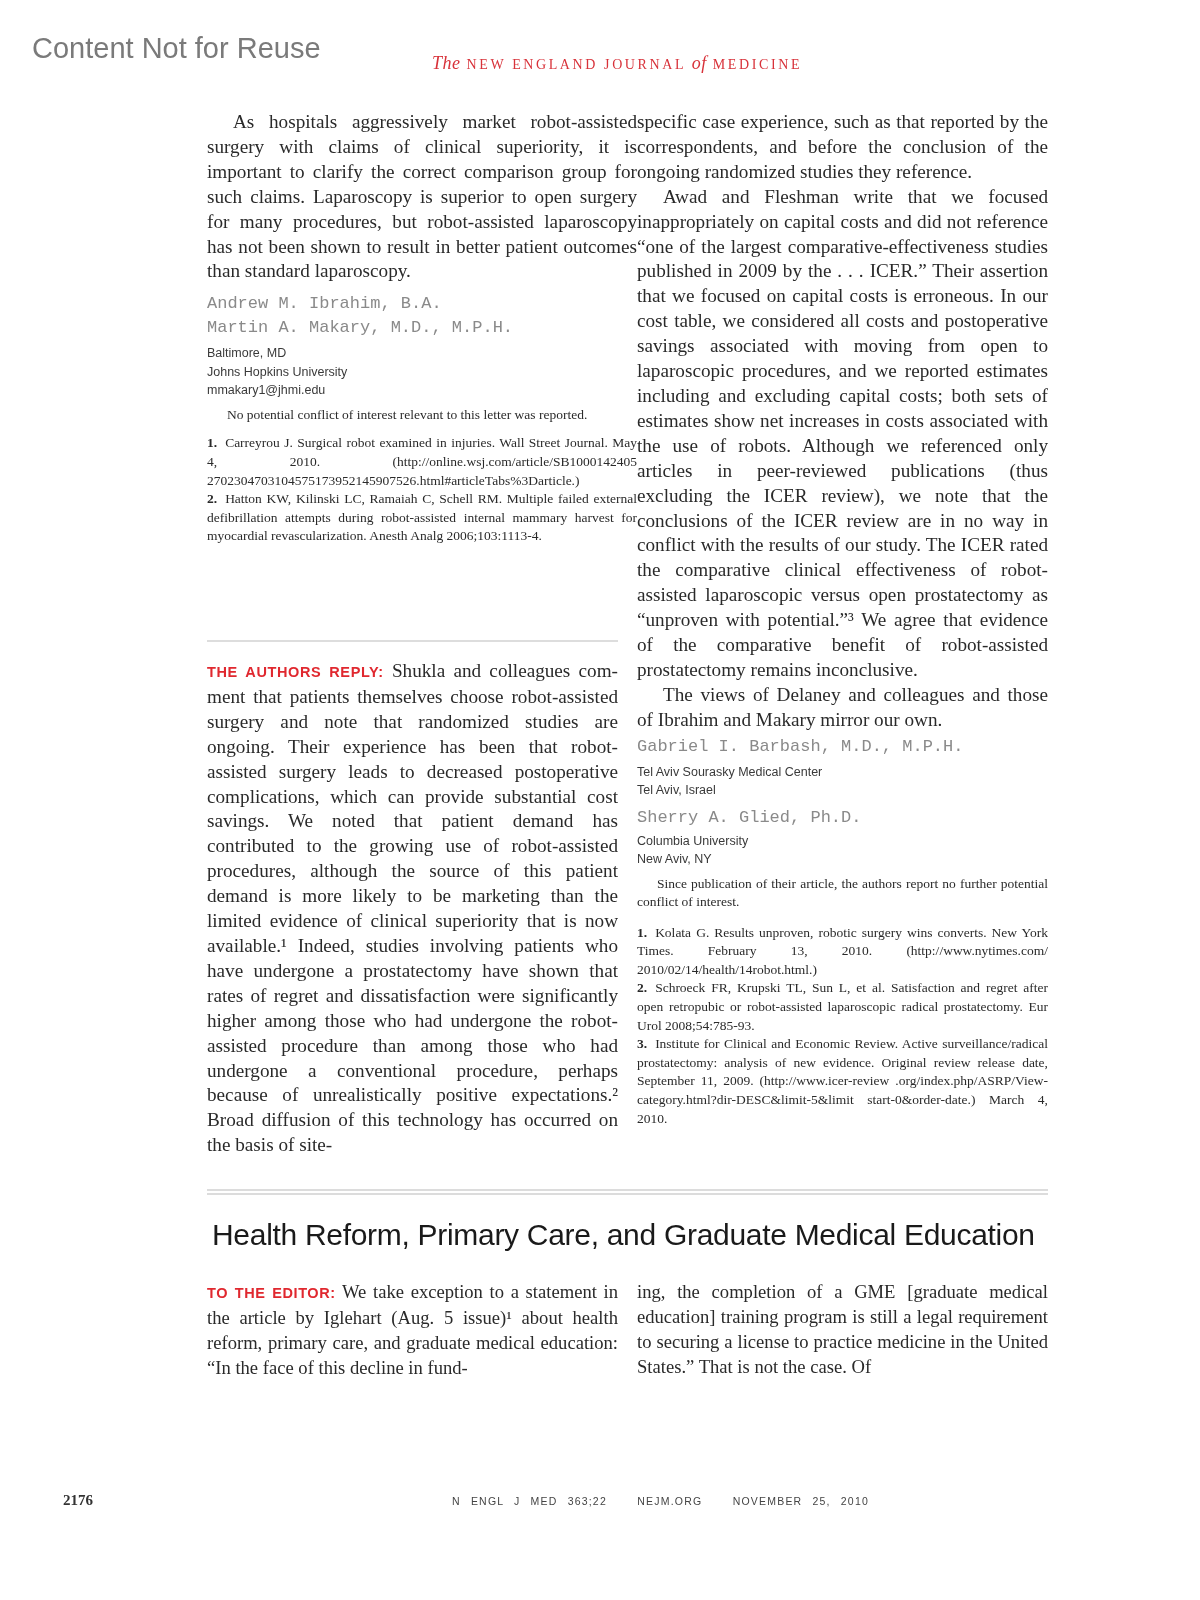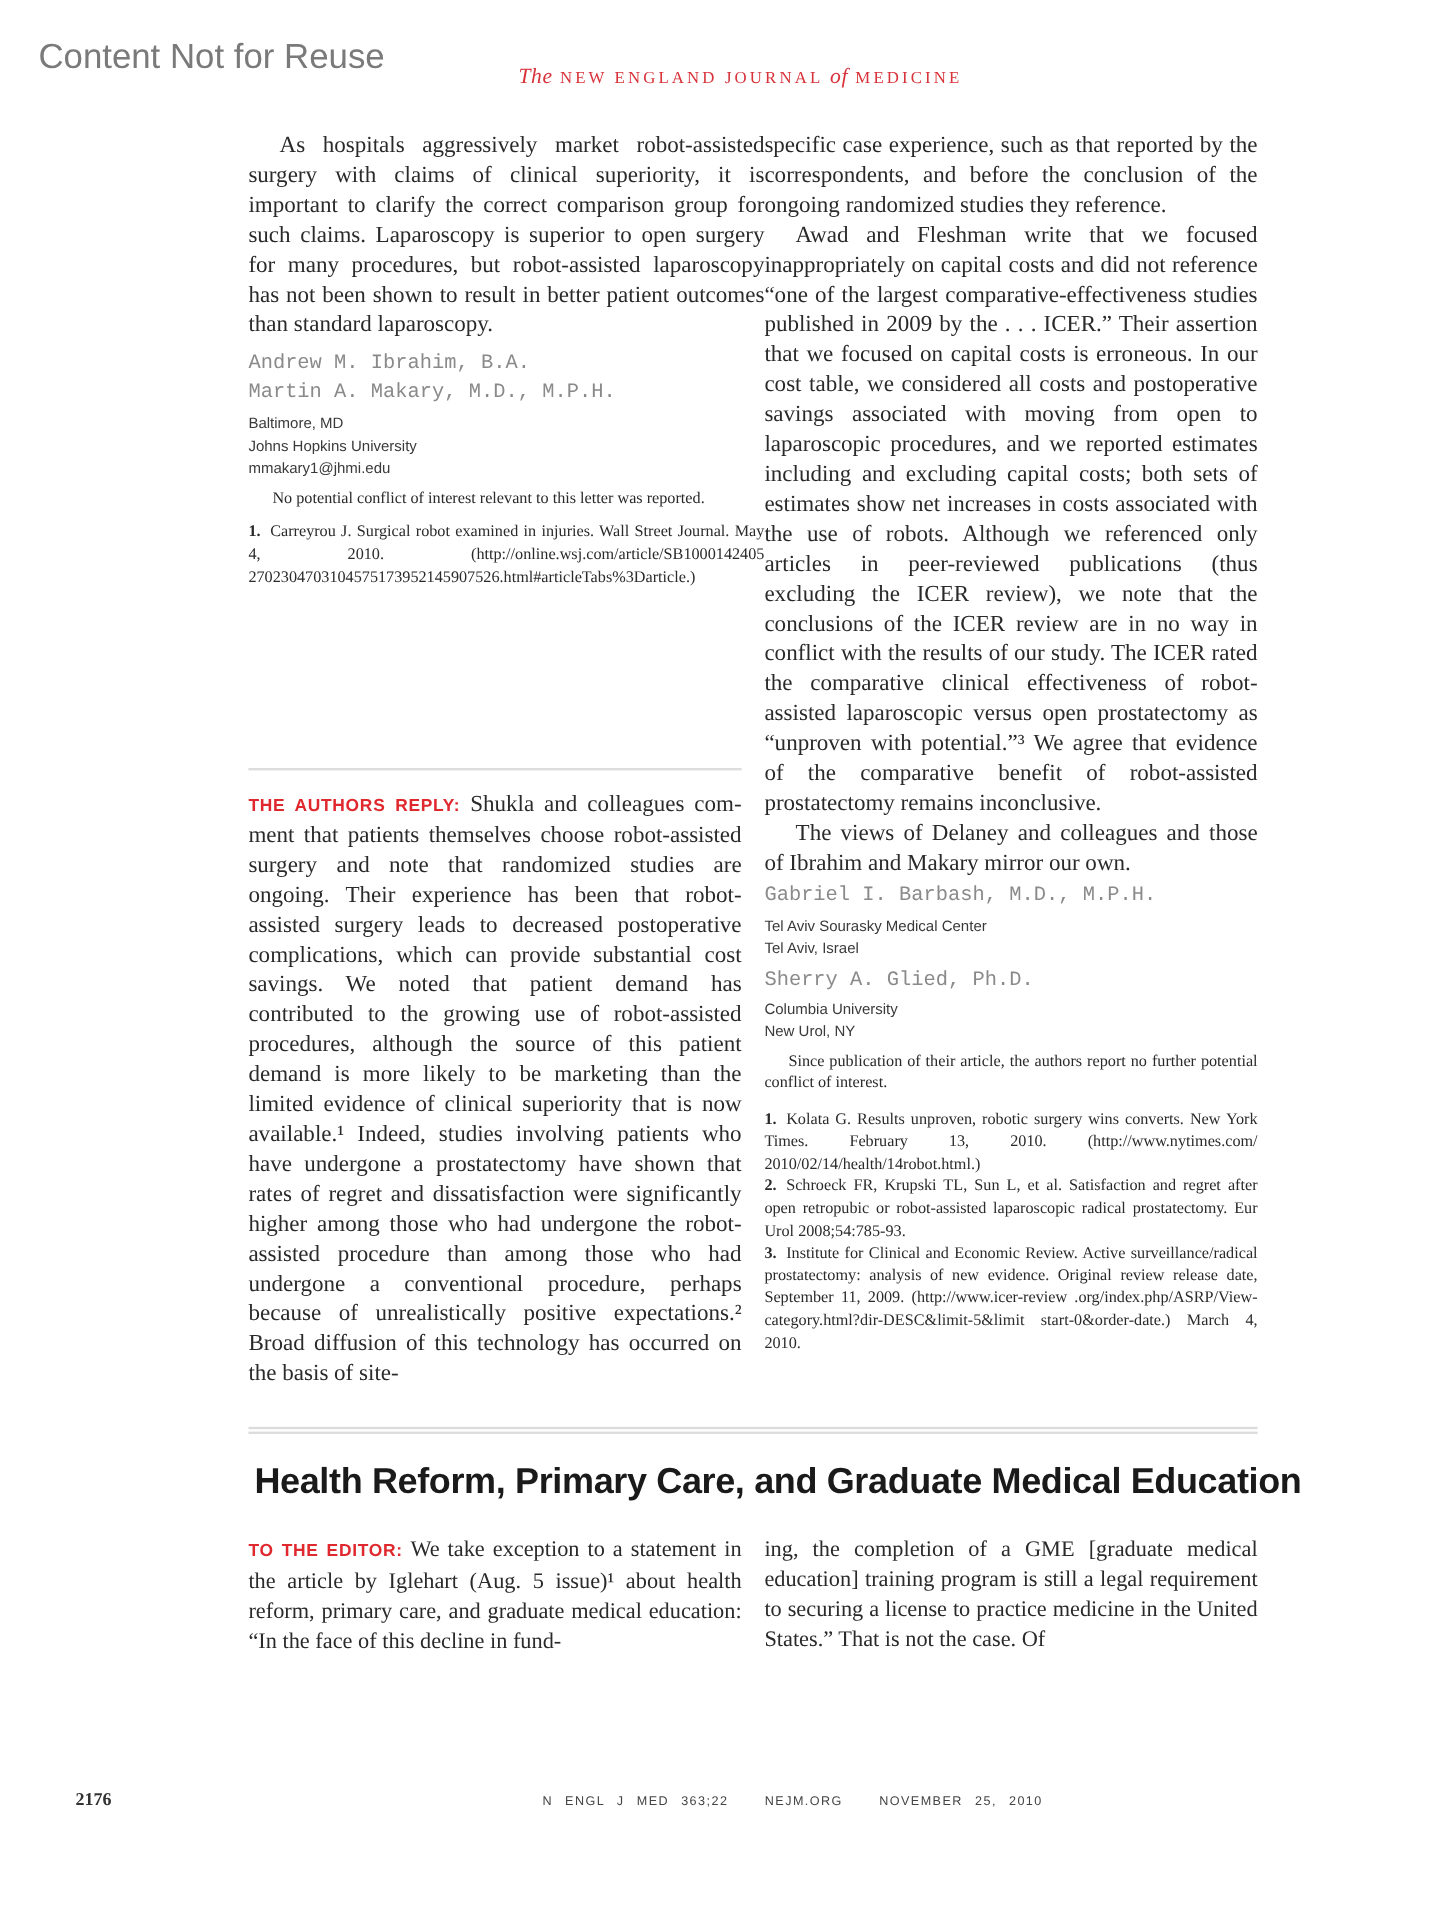--- a/index.html
+++ b/index.html
@@ -20,21 +20,21 @@
   .affil { font-family: "Liberation Sans", "DejaVu Sans", sans-serif; font-size: 12.5px; color: #3a3a3a; line-height: 18.5px; margin: 0; }
   .note { font-size: 13.5px; line-height: 18.5px; margin: 0; text-indent: 20px; }
   .ref { font-size: 13.5px; line-height: 18.6px; margin: 0; }
   .ref b { font-weight: bold; margin-right: 8px; }
 
   .red-label { font-family: "Liberation Sans", "DejaVu Sans", sans-serif; font-weight: bold; color: #e0282f; font-size: 14.5px; letter-spacing: 0.6px; }
 
   .rule { position: absolute; left: 207px; height: 2px; background: #dddddd; }
   .rule-double { position: absolute; left: 207px; width: 841px; height: 6px; border-top: 2px solid #dcdcdc; border-bottom: 2px solid #dcdcdc; box-sizing: border-box; }
 
-  .section-title { position: absolute; left: 212px; top: 1218px; font-family: "Liberation Sans", "DejaVu Sans", sans-serif; font-size: 30px; color: #1a1a1a; font-weight: bold; letter-spacing: -0.3px; }
+  .section-title { position: absolute; left: 212px; top: 1218px; font-family: "Liberation Sans", "DejaVu Sans", sans-serif; font-size: 30px; color: #1a1a1a; font-weight: normal; letter-spacing: -0.3px; }
 
   .footer-page { position: absolute; left: 63px; top: 1492px; font-family: "Liberation Serif", serif; font-weight: bold; font-size: 15px; color: #333; }
   .footer-cite { position: absolute; left: 452px; top: 1495px; font-family: "Liberation Sans", "DejaVu Sans", sans-serif; font-size: 10.5px; letter-spacing: 1.2px; color: #444; word-spacing: 6px; }
 </style>
 </head>
 <body>
 
 <div class="watermark">Content Not for Reuse</div>
 
 <div class="journal-header">
@@ -50,41 +50,42 @@
   <p class="author">Andrew M. Ibrahim, B.A.</p>
   <p class="author">Martin A. Makary, M.D., M.P.H.</p>
   <div style="height:4px"></div>
   <p class="affil">Baltimore, MD</p>
   <p class="affil">Johns Hopkins University</p>
   <p class="affil">mmakary1@jhmi.edu</p>
   <div style="height:6px"></div>
   <p class="note">No potential conflict of interest relevant to this letter was re­ported.</p>
   <div style="height:10px"></div>
   <p class="ref"><b>1.</b><span>Carreyrou J. Surgical robot examined in injuries. Wall Street Journal. May 4, 2010. (http://online.wsj.com/article/SB1000142405 2702304703104575173952145907526.html#articleTabs%3Darticle.)</span></p>
+  <p class="ref"><b>2.</b><span>Hatton KW, Kilinski LC, Ramaiah C, Schell RM. Multiple failed external defibrillation attempts during robot-assisted internal mammary harvest for myocardial revascularization. Anesth Analg 2006;103:1113-4.</span></p>
 </div>
 
 <div class="rule" style="top:640px; width:411px;"></div>
 
 <div class="col col-left" style="top:659px; width:411px;">
   <p class="body-text"><span class="red-label">THE AUTHORS REPLY:</span><span> Shukla and colleagues com­ment that patients themselves choose robot-assisted surgery and note that randomized stud­ies are ongoing. Their experience has been that robot-assisted surgery leads to decreased post­operative complications, which can provide sub­stantial cost savings. We noted that patient de­mand has contributed to the growing use of robot-assisted procedures, although the source of this patient demand is more likely to be mar­keting than the limited evidence of clinical su­periority that is now available.¹ Indeed, studies involving patients who have undergone a prosta­tectomy have shown that rates of regret and dis­satisfaction were significantly higher among those who had undergone the robot-assisted procedure than among those who had undergone a conven­tional procedure, perhaps because of unrealisti­cally positive expectations.² Broad diffusion of this technology has occurred on the basis of site-</span></p>
 </div>
 
 <div class="col col-right" style="top:110px; width:411px;">
   <p class="body-text">specific case experience, such as that reported by the correspondents, and before the conclusion of the ongoing randomized studies they reference.</p>
   <p class="body-text indent">Awad and Fleshman write that we focused inappropriately on capital costs and did not refer­ence “one of the largest comparative-effectiveness studies published in 2009 by the . . . ICER.” Their assertion that we focused on capital costs is erroneous. In our cost table, we considered all costs and postoperative savings associated with moving from open to laparoscopic procedures, and we reported estimates including and exclud­ing capital costs; both sets of estimates show net increases in costs associated with the use of robots. Although we referenced only articles in peer-reviewed publications (thus excluding the ICER review), we note that the conclusions of the ICER review are in no way in conflict with the results of our study. The ICER rated the com­parative clinical effectiveness of robot-assisted laparoscopic versus open prostatectomy as “un­proven with potential.”³ We agree that evidence of the comparative benefit of robot-assisted prostatectomy remains inconclusive.</p>
   <p class="body-text indent">The views of Delaney and colleagues and those of Ibrahim and Makary mirror our own.</p>
   <p class="author" style="margin-top:2px">Gabriel I. Barbash, M.D., M.P.H.</p>
   <div style="height:4px"></div>
   <p class="affil">Tel Aviv Sourasky Medical Center</p>
   <p class="affil">Tel Aviv, Israel</p>
   <div style="height:6px"></div>
   <p class="author">Sherry A. Glied, Ph.D.</p>
   <div style="height:2px"></div>
   <p class="affil">Columbia University</p>
-  <p class="affil">New Urol, NY</p>
+  <p class="affil">New Aviv, NY</p>
   <div style="height:6px"></div>
   <p class="note">Since publication of their article, the authors report no fur­ther potential conflict of interest.</p>
   <div style="height:12px"></div>
   <p class="ref"><b>1.</b><span>Kolata G. Results unproven, robotic surgery wins converts. New York Times. February 13, 2010. (http://www.nytimes.com/ 2010/02/14/health/14robot.html.)</span></p>
   <p class="ref"><b>2.</b><span>Schroeck FR, Krupski TL, Sun L, et al. Satisfaction and re­gret after open retropubic or robot-assisted laparoscopic radical prostatectomy. Eur Urol 2008;54:785-93.</span></p>
   <p class="ref"><b>3.</b><span>Institute for Clinical and Economic Review. Active surveil­lance/radical prostatectomy: analysis of new evidence. Original review release date, September 11, 2009. (http://www.icer-review .org/index.php/ASRP/View-category.html?dir-DESC&amp;limit-5&amp;limit start-0&amp;order-date.) March 4, 2010.</span></p>
 </div>
 
 <div class="rule-double" style="top:1189px;"></div>
 

